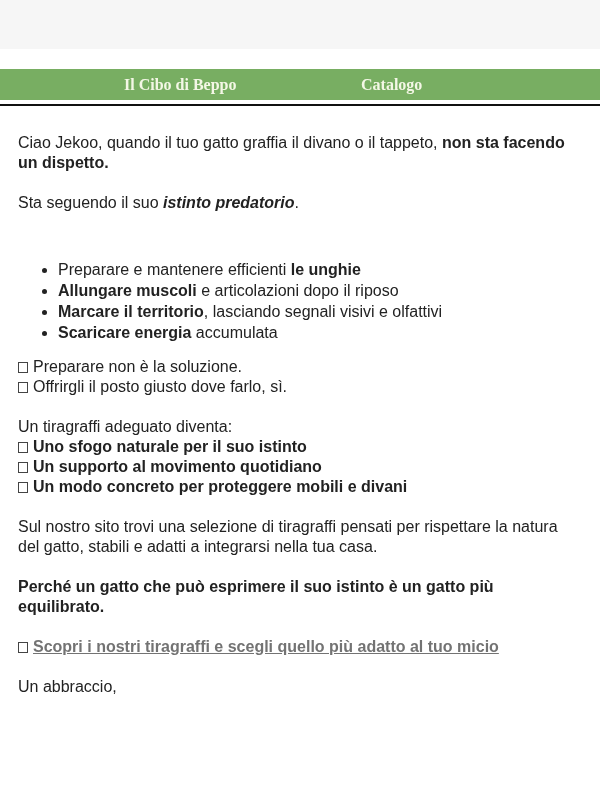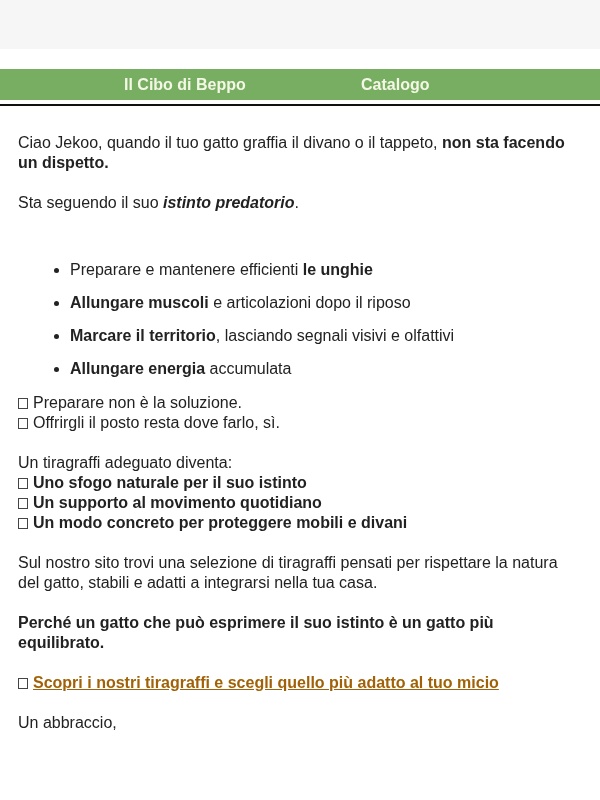--- a/index.html
+++ b/index.html
@@ -10,40 +10,40 @@
       color: #222222;
     }
     .top-band { height: 49px; background: #f6f6f6; }
     .gap { height: 20px; background: #ffffff; }
     .nav {
       height: 31px; background: #78ae62;
       display: flex; align-items: center;
     }
     .nav a {
       color: #f4f7e6; text-decoration: none; font-weight: bold;
-      font-size: 16px; position: absolute;
+      font-size: 16px; position: absolute; font-family: Liberation Serif, serif;
     }
     .nav .brand { left: 124px; }
     .nav .catalog { left: 361px; }
     .nav-wrap { position: relative; }
     .rule { height: 4px; background: #ffffff; }
     .rule-line { height: 2px; background: #111111; }
     .content {
       padding: 27px 18px 0 18px;
       font-size: 16px; line-height: 20px;
     }
     .content p { margin: 0 8px 20px 0; }
     .content ul { margin: -14px 0 14px 0; padding-left: 40px; }
-    .content li { margin: 12px; line-height: 21px; }
+    .content li { margin: 0; line-height: 21px; }
     .glyph {
       display: inline-block; width: 10px; height: 11px;
       border: 1px solid #444; box-sizing: border-box;
       margin-right: 5px; vertical-align: -1px;
     }
-    a.cta { color: #a16207; font-weight: bold; text-decoration: underline; }
+    a.cta { color: #737373; font-weight: bold; text-decoration: underline; }
     b { color: #222; }
   </style>
 </head>
 <body>
 
 <div class="top-band"></div>
 <div class="gap"></div>
 <div class="nav nav-wrap">
   <a class="brand" href="#">Il Cibo di Beppo</a>
   <a class="catalog" href="#">Catalogo</a>
@@ -58,25 +58,25 @@
   <p>
     <span>Sta seguendo il suo </span><b><i>istinto predatorio</i></b><span>.</span>
   </p>
   <p>
     <br>
   </p>
   <ul>
     <li><span>Preparare e mantenere efficienti </span><b>le unghie</b><span></span></li>
     <li><span></span><b>Allungare muscoli</b><span> e articolazioni dopo il riposo</span></li>
     <li><span></span><b>Marcare il territorio</b><span>, lasciando segnali visivi e olfattivi</span></li>
-    <li><span></span><b>Allungare energia</b><span> accumulata</span></li>
+    <li><span></span><b>Scaricare energia</b><span> accumulata</span></li>
   </ul>
   <p>
     <span class="glyph"></span><span>Preparare non è la soluzione.</span><br>
-    <span class="glyph"></span><span>Offrirgli il posto resta dove farlo, sì.</span>
+    <span class="glyph"></span><span>Offrirgli il posto giusto dove farlo, sì.</span>
   </p>
   <p>
     <span>Un tiragraffi adeguato diventa:</span><br>
     <span class="glyph"></span><b>Uno sfogo naturale per il suo istinto</b><br>
     <span class="glyph"></span><b>Un supporto al movimento quotidiano</b><br>
     <span class="glyph"></span><b>Un modo concreto per proteggere mobili e divani</b>
   </p>
   <p>Sul nostro sito trovi una selezione di tiragraffi pensati per rispettare la natura del gatto, stabili e adatti a integrarsi nella tua casa.</p>
   <p>
     <b>Perché un gatto che può esprimere il suo istinto è un gatto più equilibrato.</b>

